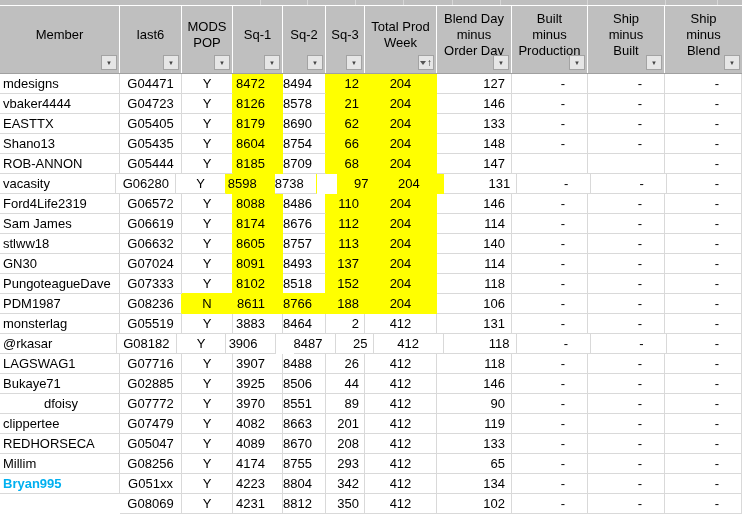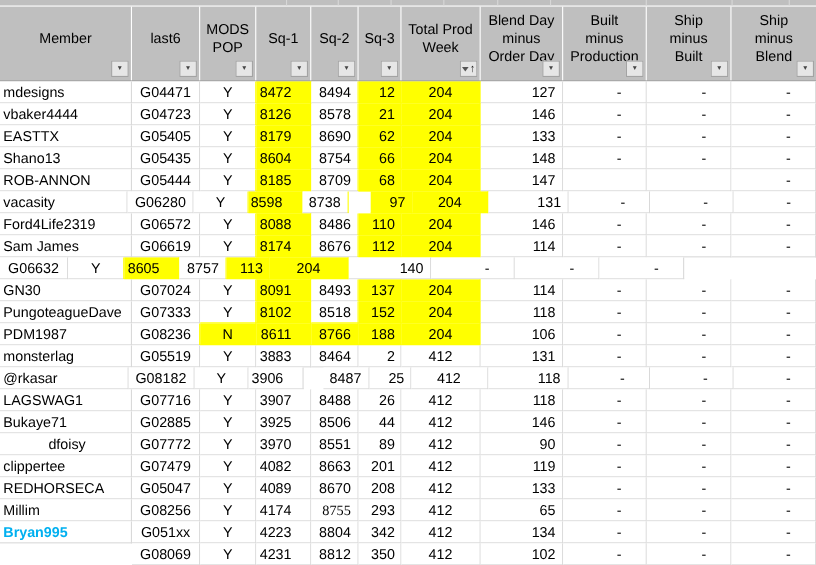--- a/index.html
+++ b/index.html
@@ -34,21 +34,21 @@
     white-space:nowrap; border-right:1px solid #d9d9d9; border-bottom:1px solid #d9d9d9;
     color:#000; background:#fff; }
   .cell.hl { background:#ffff00; }
   .special-member { color:#00b0f0; font-weight:bold; }
 
   
   .col-member { width:120px; text-align:left;  padding-left:3px; }
   .col-last6  { width:62px;  text-align:center; }
   .col-mods   { width:51px;  text-align:center; }
   .col-sq1    { width:50px;  text-align:right; padding-right:17px; }
-  .col-sq2    { width:43px;  text-align:right; padding-right:6px; }
+  .col-sq2    { width:43px;  padding-right:6px; }
   .col-sq3    { width:39px;  text-align:right; padding-right:5px; }
   .col-total  { width:72px;  text-align:center; }
   .col-blend  { width:75px;  text-align:right; padding-right:6px; }
   .col-built  { width:76px;  text-align:right; padding-right:22px; }
   .col-shipb  { width:77px;  text-align:right; padding-right:22px; }
   .col-shipbl { width:77px;  text-align:right; padding-right:22px; }
   .hcell.col-member, .hcell.col-last6, .hcell.col-mods, .hcell.col-sq1, .hcell.col-sq2,
   .hcell.col-sq3, .hcell.col-total, .hcell.col-blend, .hcell.col-built,
   .hcell.col-shipb, .hcell.col-shipbl { text-align:center; padding-left:0; padding-right:0; }
 </style>
@@ -246,20 +246,21 @@
         <div class="cell col-sq1 hl" style="border-right-color: rgb(255, 255, 0); border-bottom-color: rgb(255, 255, 0);">8174</div>
         <div class="cell col-sq2" style="border-right-color: rgb(255, 255, 0); border-bottom-color: rgb(217, 217, 217);">8676</div>
         <div class="cell col-sq3 hl" style="border-right-color: rgb(255, 255, 0); border-bottom-color: rgb(255, 255, 0); text-align: right;">112</div>
         <div class="cell col-total hl" style="border-right-color: rgb(255, 255, 0); border-bottom-color: rgb(255, 255, 0);">204</div>
         <div class="cell col-blend" style="border-right-color: rgb(217, 217, 217); border-bottom-color: rgb(217, 217, 217);">114</div>
         <div class="cell col-built" style="border-right-color: rgb(217, 217, 217); border-bottom-color: rgb(217, 217, 217);">-</div>
         <div class="cell col-shipb" style="border-right-color: rgb(217, 217, 217); border-bottom-color: rgb(217, 217, 217);">-</div>
         <div class="cell col-shipbl" style="border-right-color: rgb(217, 217, 217); border-bottom-color: rgb(217, 217, 217);">-</div>
       </div>
       <div class="row">
+        <div class="cell col-member" style="border-right-color: rgb(217, 217, 217); border-bottom-color: rgb(217, 217, 217);">stlww18</div>
         <div class="cell col-last6" style="border-right-color: rgb(217, 217, 217); border-bottom-color: rgb(217, 217, 217);">G06632</div>
         <div class="cell col-mods" style="border-right-color: rgb(255, 255, 0); border-bottom-color: rgb(217, 217, 217);">Y</div>
         <div class="cell col-sq1 hl" style="border-right-color: rgb(255, 255, 0); border-bottom-color: rgb(255, 255, 0);">8605</div>
         <div class="cell col-sq2" style="border-right-color: rgb(255, 255, 0); border-bottom-color: rgb(217, 217, 217);">8757</div>
         <div class="cell col-sq3 hl" style="border-right-color: rgb(255, 255, 0); border-bottom-color: rgb(255, 255, 0);">113</div>
         <div class="cell col-total hl" style="border-right-color: rgb(255, 255, 0); border-bottom-color: rgb(255, 255, 0);">204</div>
         <div class="cell col-blend" style="border-right-color: rgb(217, 217, 217); border-bottom-color: rgb(217, 217, 217);">140</div>
         <div class="cell col-built" style="border-right-color: rgb(217, 217, 217); border-bottom-color: rgb(217, 217, 217);">-</div>
         <div class="cell col-shipb" style="border-right-color: rgb(217, 217, 217); border-bottom-color: rgb(217, 217, 217);">-</div>
         <div class="cell col-shipbl" style="border-right-color: rgb(217, 217, 217); border-bottom-color: rgb(217, 217, 217);">-</div>
@@ -392,21 +393,21 @@
         <div class="cell col-blend" style="border-right-color: rgb(217, 217, 217); border-bottom-color: rgb(217, 217, 217);">133</div>
         <div class="cell col-built" style="border-right-color: rgb(217, 217, 217); border-bottom-color: rgb(217, 217, 217);">-</div>
         <div class="cell col-shipb" style="border-right-color: rgb(217, 217, 217); border-bottom-color: rgb(217, 217, 217);">-</div>
         <div class="cell col-shipbl" style="border-right-color: rgb(217, 217, 217); border-bottom-color: rgb(217, 217, 217);">-</div>
       </div>
       <div class="row">
         <div class="cell col-member" style="border-right-color: rgb(217, 217, 217); border-bottom-color: rgb(217, 217, 217);">Millim</div>
         <div class="cell col-last6" style="border-right-color: rgb(217, 217, 217); border-bottom-color: rgb(217, 217, 217);">G08256</div>
         <div class="cell col-mods" style="border-right-color: rgb(217, 217, 217); border-bottom-color: rgb(217, 217, 217);">Y</div>
         <div class="cell col-sq1" style="border-right-color: rgb(217, 217, 217); border-bottom-color: rgb(217, 217, 217);">4174</div>
-        <div class="cell col-sq2" style="border-right-color: rgb(217, 217, 217); border-bottom-color: rgb(217, 217, 217); font-family: Liberation Serif, serif;">8755</div>
+        <div class="cell col-sq2" style="border-right-color: rgb(217, 217, 217); border-bottom-color: rgb(217, 217, 217);">8755</div>
         <div class="cell col-sq3" style="border-right-color: rgb(217, 217, 217); border-bottom-color: rgb(217, 217, 217);">293</div>
         <div class="cell col-total" style="border-right-color: rgb(217, 217, 217); border-bottom-color: rgb(217, 217, 217);">412</div>
         <div class="cell col-blend" style="border-right-color: rgb(217, 217, 217); border-bottom-color: rgb(217, 217, 217);">65</div>
         <div class="cell col-built" style="border-right-color: rgb(217, 217, 217); border-bottom-color: rgb(217, 217, 217);">-</div>
         <div class="cell col-shipb" style="border-right-color: rgb(217, 217, 217); border-bottom-color: rgb(217, 217, 217);">-</div>
         <div class="cell col-shipbl" style="border-right-color: rgb(217, 217, 217); border-bottom-color: rgb(217, 217, 217);">-</div>
       </div>
       <div class="row">
         <div class="cell col-member special-member" style="border-right-color: rgb(217, 217, 217); border-bottom-color: rgb(217, 217, 217);">Bryan995</div>
         <div class="cell col-last6" style="border-right-color: rgb(217, 217, 217); border-bottom-color: rgb(217, 217, 217);">G051xx</div>

